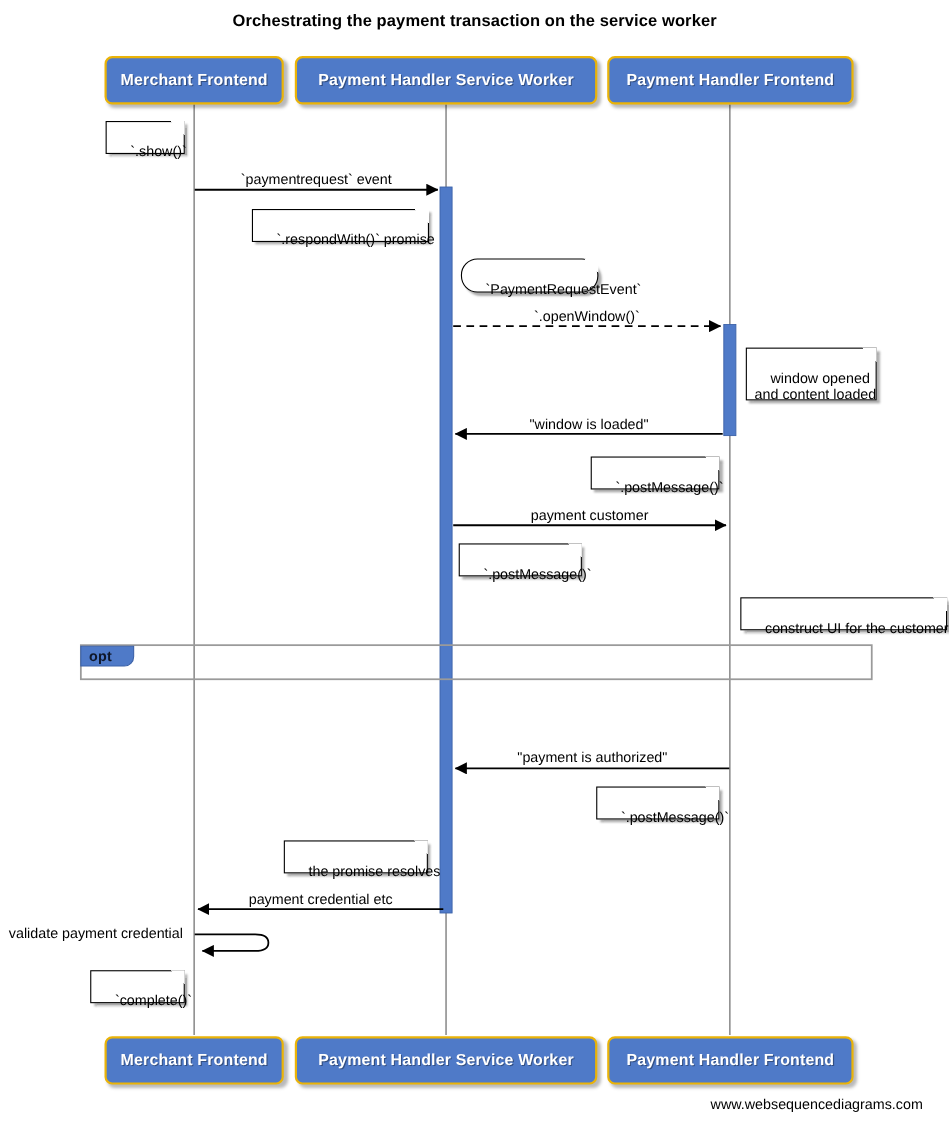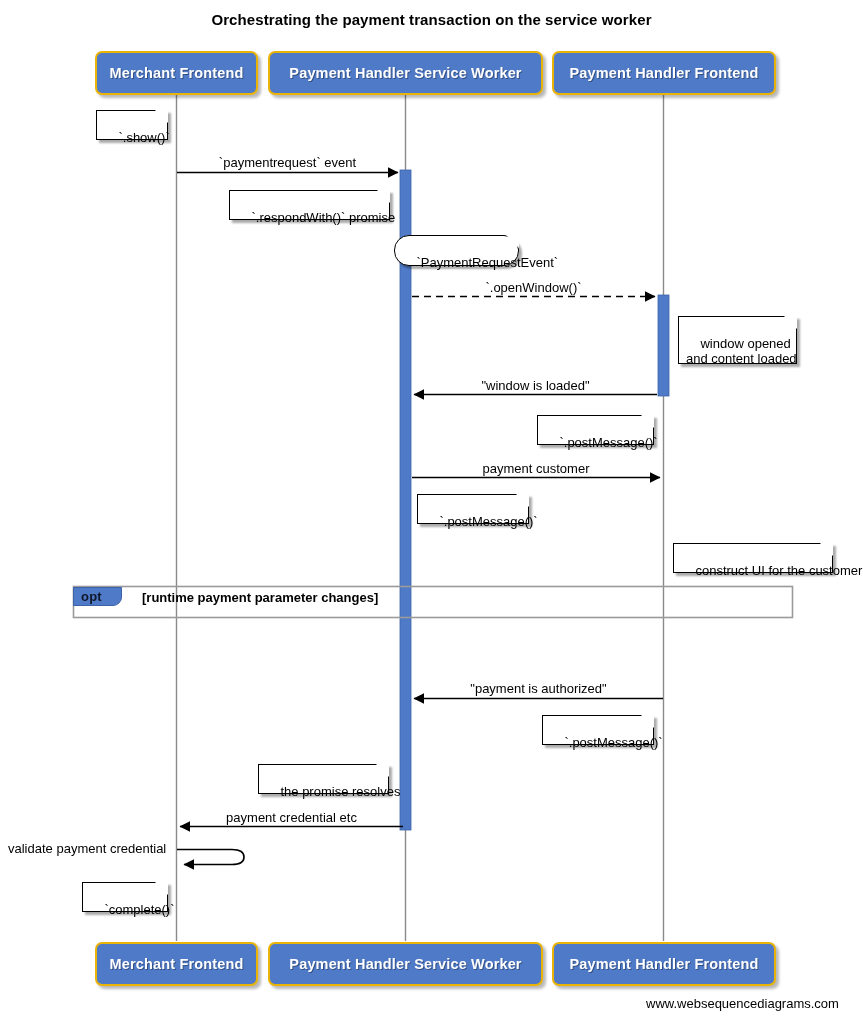--- a/index.html
+++ b/index.html
@@ -201,42 +201,42 @@
   <div class="note" style="left:96px; top:110px; width:72px; height:30px;">
     <span>`.show()`</span>
     <span class="fold-edge"></span>
   </div>
 
   <div class="note" style="left:229px; top:190px; width:161px; height:30px;">
     <span>`.respondWith()` promise</span>
     <span class="fold-edge"></span>
   </div>
 
-  <div class="note" style="left:394px; top:235px; width:125px; height:31px;border-radius:15px;">
+  <div class="note" style="left:419px; top:235px; width:125px; height:31px;border-radius:15px;">
     <span>`PaymentRequestEvent`</span>
     <span class="fold-edge"></span>
   </div>
 
   <div class="note" style="left:678px; top:316px; width:119px; height:48px;">
     <span>window opened
 and content loaded</span>
     <span class="fold-edge"></span>
   </div>
 
   <div class="note" style="left:537px; top:415px; width:117px; height:30px;">
     <span>`.postMessage()`</span>
     <span class="fold-edge"></span>
   </div>
 
   <div class="note" style="left:417px; top:494px; width:112px; height:30px;">
     <span>`.postMessage()`</span>
     <span class="fold-edge"></span>
   </div>
 
-  <div class="note" style="left:673px; top:543px; width:160px; height:30px;">
+  <div class="note" style="left:673px; top:543px; width:188px; height:30px;">
     <span>construct UI for the customer</span>
     <span class="fold-edge"></span>
   </div>
 
 
   <div class="note" style="left:542px; top:715px; width:112px; height:30px;">
     <span>`.postMessage()`</span>
     <span class="fold-edge"></span>
   </div>
 
@@ -274,17 +274,16 @@
     <span>payment credential etc</span>
   </div>
 
   <div class="msg-label" style="left:8px; top:842px; width:165px; text-align:left;">
     <span>validate payment credential</span>
   </div>
 
   <div class="frag-label" style="left:73px; top:587px; width:49px; height:19px;">
     <span>opt</span>
   </div>
-  <div class="frag-cond" style="left:142px; top:590px;">[runtime payment parameter changes]</div>
 
   <div class="footer" style="left:646px; top:996px;">www.websequencediagrams.com</div>
 
 </div>
 
 </body></html>

